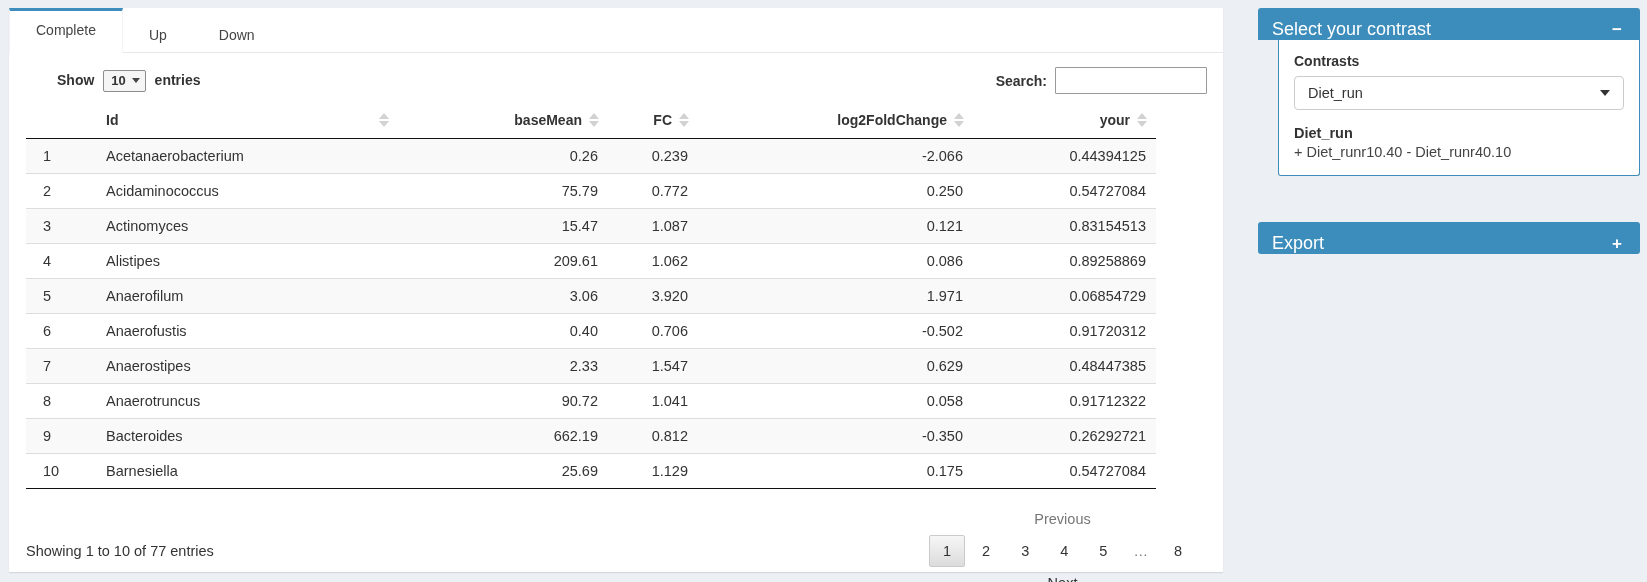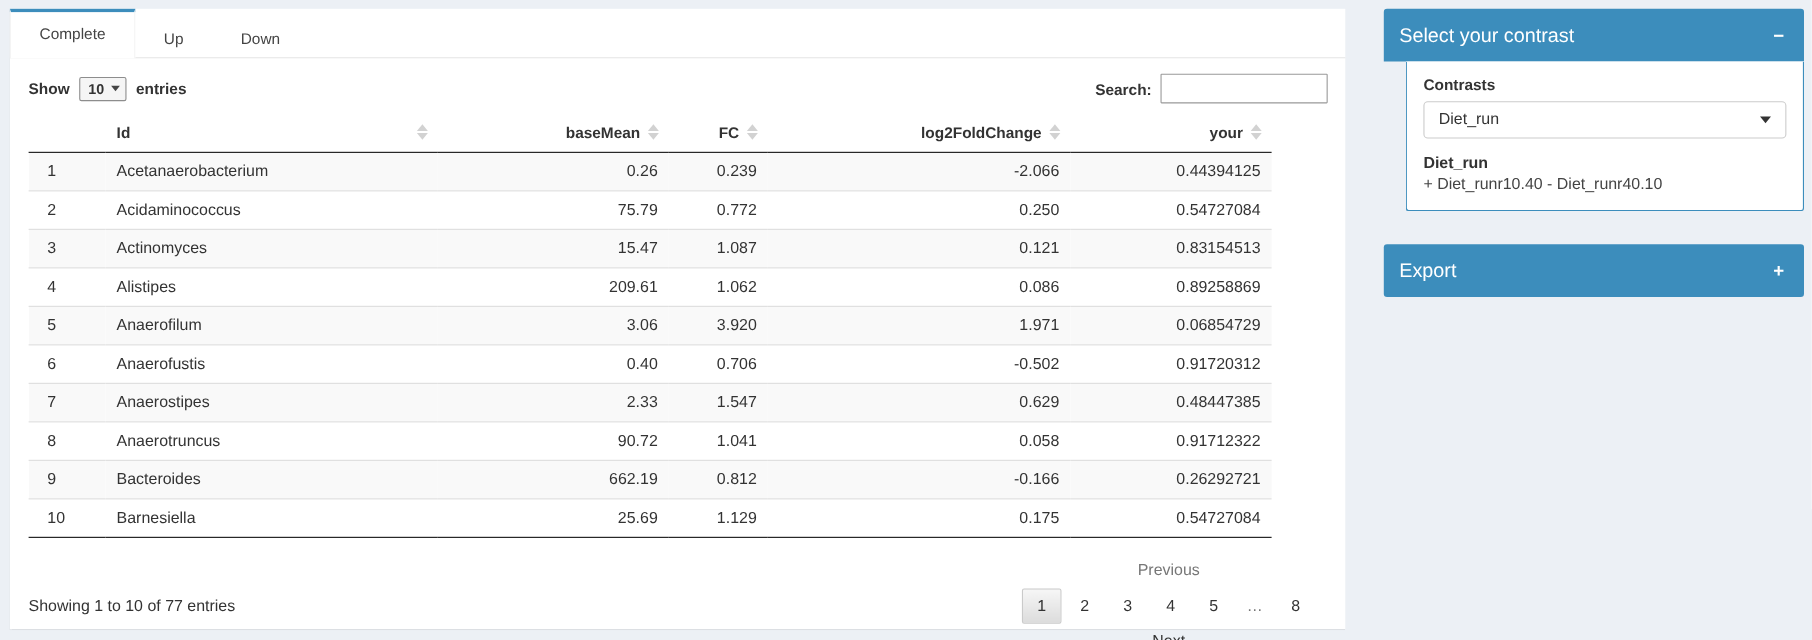--- a/index.html
+++ b/index.html
@@ -22,20 +22,21 @@
   }
   .tab.active {
     border-top:3px solid #3c8dbc; background:#fff;
     border-right:1px solid #f4f4f4; border-left:1px solid #f4f4f4;
     margin-bottom:-1px; padding-top:11px;
   }
 
   .controls {
     display:flex; justify-content:space-between; align-items:center;
     padding:14px 16px 6px 17px;
+    margin-left:31px;
   }
   .length-ctrl { font-weight:700; color:#333; }
   .fake-select {
     display:inline-flex; align-items:center; gap:6px;
     border:1px solid #8d8d8d; background:#f5f5f5; border-radius:2px;
     padding:2px 5px 3px 7px; margin:0 5px; font-weight:700; font-size:13px;
     cursor:pointer;
   }
   .caret-down {
     width:0; height:0; border-left:4px solid transparent;
@@ -93,23 +94,23 @@
   .page-btn.current {
     border:1px solid #cacaca;
     background:linear-gradient(to bottom,#f6f6f6 0%,#dcdcdc 100%);
   }
   .page-btn.disabled { color:#777; cursor:default; }
   .page-btn.ellipsis { color:#777; cursor:default; padding:7px 8px; }
 
   
   .side-box { position:absolute; width:382px; }
   .box-header {
-    background:#3c8dbc; color:#fff; height:48px;
+    background:#3c8dbc; color:#fff; height:32px;
     border-radius:3px 3px 0 0; padding:0 14px;
-    display:flex; justify-content:space-between; align-items:center;
+    display:flex; justify-content:space-between; align-items:flex-end;
   }
   .box-title { font-size:18px; font-weight:400; }
   .collapse-btn {
     color:#fff; font-weight:700; font-size:17px; cursor:pointer;
     line-height:1; padding:2px 4px;
   }
   .box-body {
     background:#fff; border:1px solid #3c8dbc; border-top:none;
     border-radius:0 0 3px 3px; padding:13px 15px 15px;margin-left:20px;
   }
@@ -255,21 +256,21 @@
           <td class="col2">90.72</td>
           <td class="col3">1.041</td>
           <td class="col4">0.058</td>
           <td class="col5">0.91712322</td>
         </tr>
         <tr class="odd">
           <td class="col0">9</td>
           <td class="col1">Bacteroides</td>
           <td class="col2">662.19</td>
           <td class="col3">0.812</td>
-          <td class="col4">-0.166</td>
+          <td class="col4">-0.350</td>
           <td class="col5">0.26292721</td>
         </tr>
         <tr class="even">
           <td class="col0">10</td>
           <td class="col1">Barnesiella</td>
           <td class="col2">25.69</td>
           <td class="col3">1.129</td>
           <td class="col4">0.175</td>
           <td class="col5">0.54727084</td>
         </tr>

